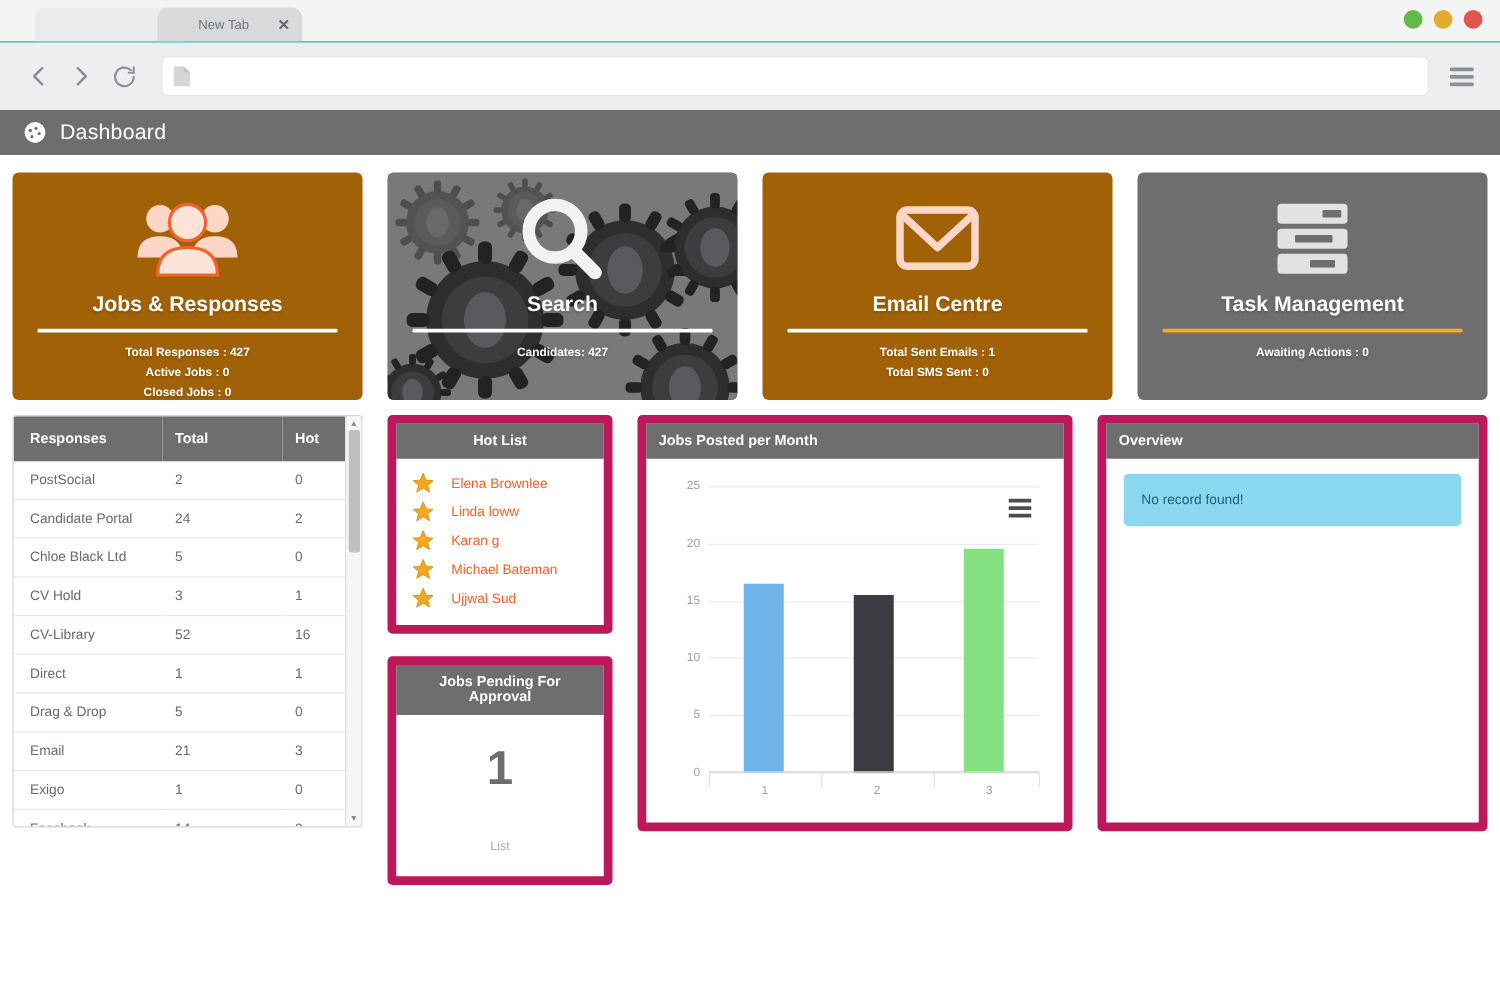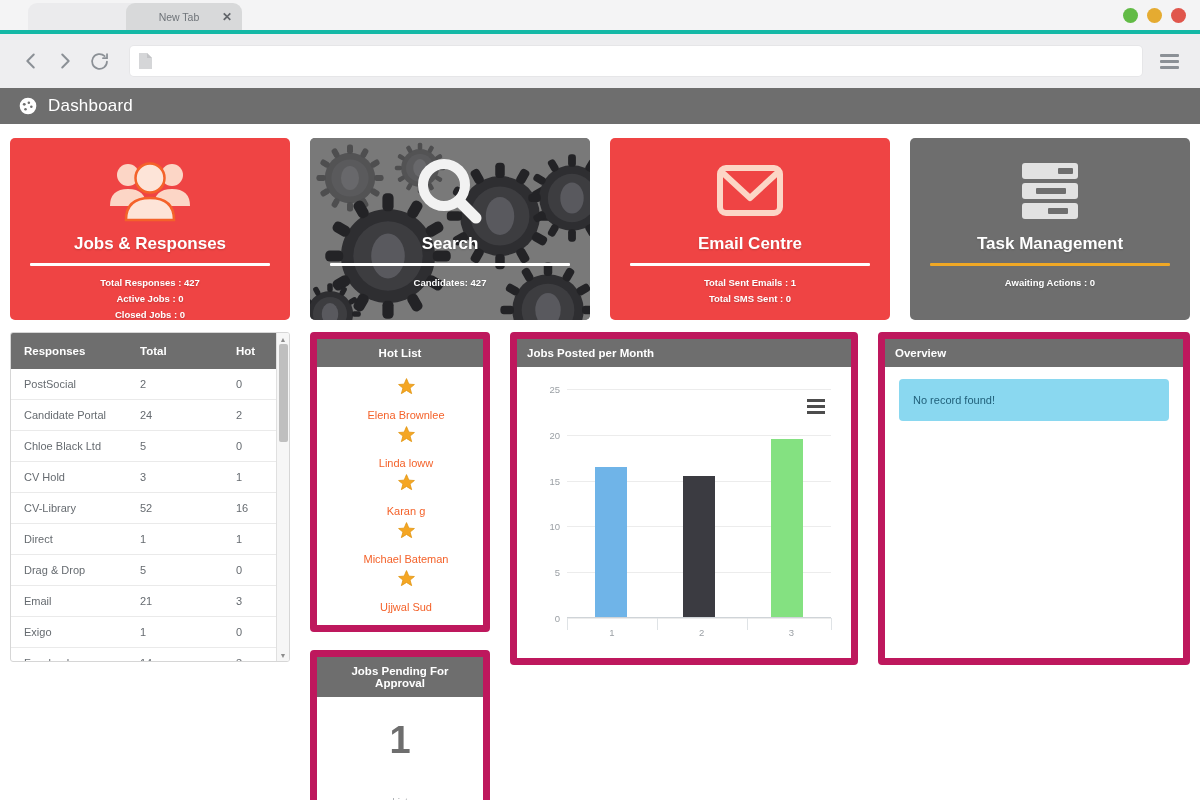--- a/index.html
+++ b/index.html
@@ -7,21 +7,21 @@
     width: 1200px; height: 800px;
     font-family: "Liberation Sans", sans-serif;
     background: #ffffff;
     overflow: hidden;
   }
 
   
   .browser { width: 1200px; height: 800px; position: relative; background:#ffffff; }
   .tabbar {
     height: 34px; background: #f4f4f5; position: relative;
-    border-bottom: 4px solid #14b8a6;
+    border-bottom: 1px solid #14b8a6;
   }
   .tab {
     position: absolute; bottom: 0; height: 27px;
     border-radius: 9px 9px 0 0;
     display: flex; align-items: center;
     padding: 0 10px;
     font-size: 11px; color: #7d8288;
   }
   .tab.inactive { left: 28px; width: 120px; background: #ebebed; }
   .tab.active   { left: 126px; width: 116px; background: #d8d9da; }
@@ -58,21 +58,21 @@
   .apphead .dash-icon { margin-right: 10px; display:flex; align-items:center; }
   .apphead-title { font-size: 17px; font-weight: 400; letter-spacing: .2px; }
 
   
   .tiles { display: flex; gap: 20px; padding: 14px 10px 0 10px; }
   .tile {
     flex: 1; height: 182px; border-radius: 5px; position: relative;
     overflow: hidden; display: flex; flex-direction: column; align-items: center;
     padding-top: 16px; color: #ffffff;
   }
-  .tile.orange { background: #ef4444; }
+  .tile.orange { background: #a16207; }
   .tile.gray   { background: #6e6e6e; }
   .tile.search { background: #757575; }
   .tile-gearbg { position:absolute; inset:0; opacity:.95; }
   .tile-inner { position: relative; z-index: 2; width: 100%; display:flex; flex-direction:column; align-items:center; }
   .tile-icon { height: 74px; display: flex; align-items: center; justify-content: center; }
   .tile-title { font-size: 17px; font-weight: 700; margin-top: 6px; text-shadow: 0 1px 2px rgba(0,0,0,.18); }
   .tile-rule { width: 86%; height: 3px; background: #ffffff; margin: 9px 0 9px 0; border-radius: 1px; }
   .tile-rule.amber { background: #f0a825; }
   .tile-stats { font-size: 9.5px; line-height: 16px; text-align: center; font-weight: 600; }
   .tile-stats div { text-shadow: 0 1px 2px rgba(0,0,0,.2); }
@@ -112,21 +112,21 @@
     position: absolute; right: 0; top: 0; width: 13px; height: 100%;
     background: #f6f6f6; border-left: 1px solid #e0e0e0;
     display: flex; flex-direction: column; align-items: center; justify-content: space-between;
   }
   .vscroll-arrow { font-size: 7px; color: #8d8d8d; line-height: 10px; padding-top:2px; }
   .vscroll-track { position:absolute; top: 11px; bottom: 11px; width: 9px; left:2px; }
   .vscroll-thumb { position: absolute; top: 0; width: 9px; height: 98px; background: #bfbfbf; border-radius: 2px; }
 
   
   .hotlist-body { padding: 8px 0 10px 0; }
-  .hot-item { display: flex; align-items: center; padding: 2px 0 2px 12px; gap: 13px; flex-direction: column; }
+  .hot-item { display: flex; align-items: center; padding: 2px 0 2px 12px; gap: 13px; }
   .hot-name { font-size: 11px; color: #f4622a; }
 
   
   .pending-body { height: 129px; display: flex; flex-direction: column; align-items: center; justify-content: center; padding-top: 6px; }
   .pending-number { font-size: 38px; font-weight: 700; color: #6e6e6e; line-height: 1; }
   .pending-label { font-size: 10px; color: #a9adb1; margin-top: 38px; }
 
   
   .chart-body { height: 291px; position: relative; padding: 10px 14px 6px 14px; }
   .chart-menu { position: absolute; right: 26px; top: 32px; display:flex; flex-direction:column; gap:3px; z-index:5; }

